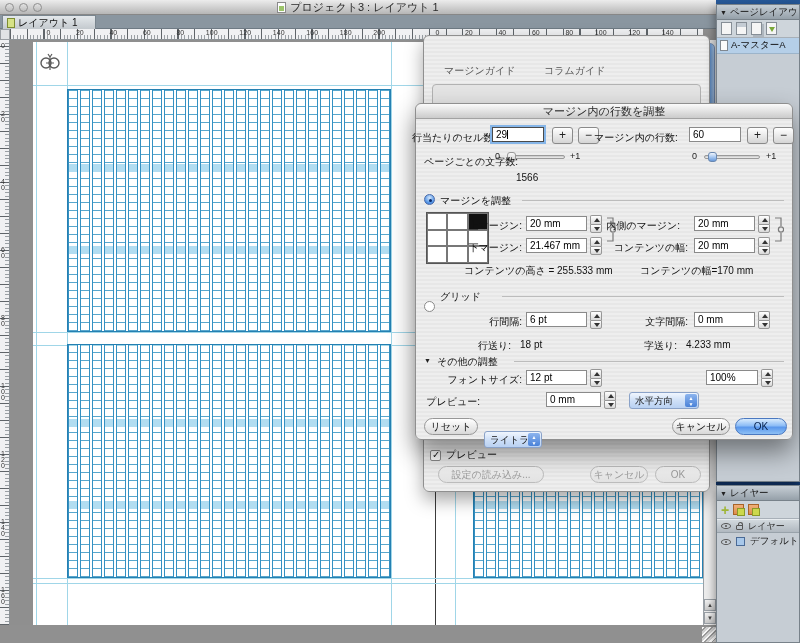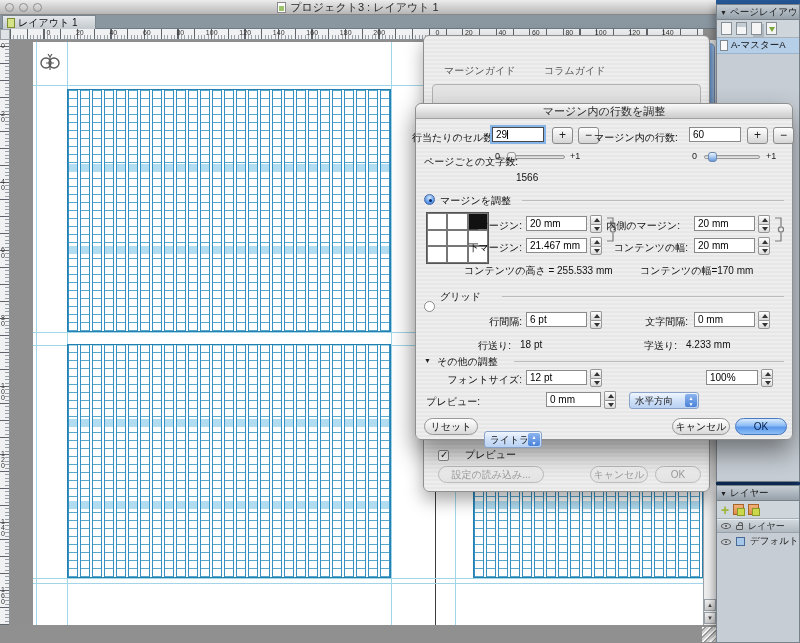--- a/index.html
+++ b/index.html
@@ -316,21 +316,21 @@
       <span class="eye"></span>
       <span class="swatch"></span>
       <span>デフォルト</span>
     </div>
   </div>
 
   <div class="dialog master-dialog">
     <div class="abs lbl dim" style="left:20px;top:28px">マージンガイド</div>
     <div class="abs lbl dim" style="left:120px;top:28px">コラムガイド</div>
     <div class="groupbox" style="left:8px;top:48px;right:8px;height:350px"></div>
-    <div class="abs" style="left:14px;top:412px;display:flex;align-items:center;gap:16px">
+    <div class="abs" style="left:6px;top:412px;display:flex;align-items:center;gap:5px">
       <span class="checkbox checked"></span>
       <span class="lbl">プレビュー</span>
     </div>
     <div class="abs btn disabled" style="left:14px;top:430px;width:106px">設定の読み込み...</div>
     <div class="abs btn disabled" style="left:166px;top:430px;width:58px">キャンセル</div>
     <div class="abs btn disabled" style="left:231px;top:430px;width:46px">OK</div>
   </div>
 
   <div class="dialog rows-dialog">
     <div class="dlg-titlebar">マージン内の行数を調整</div>

